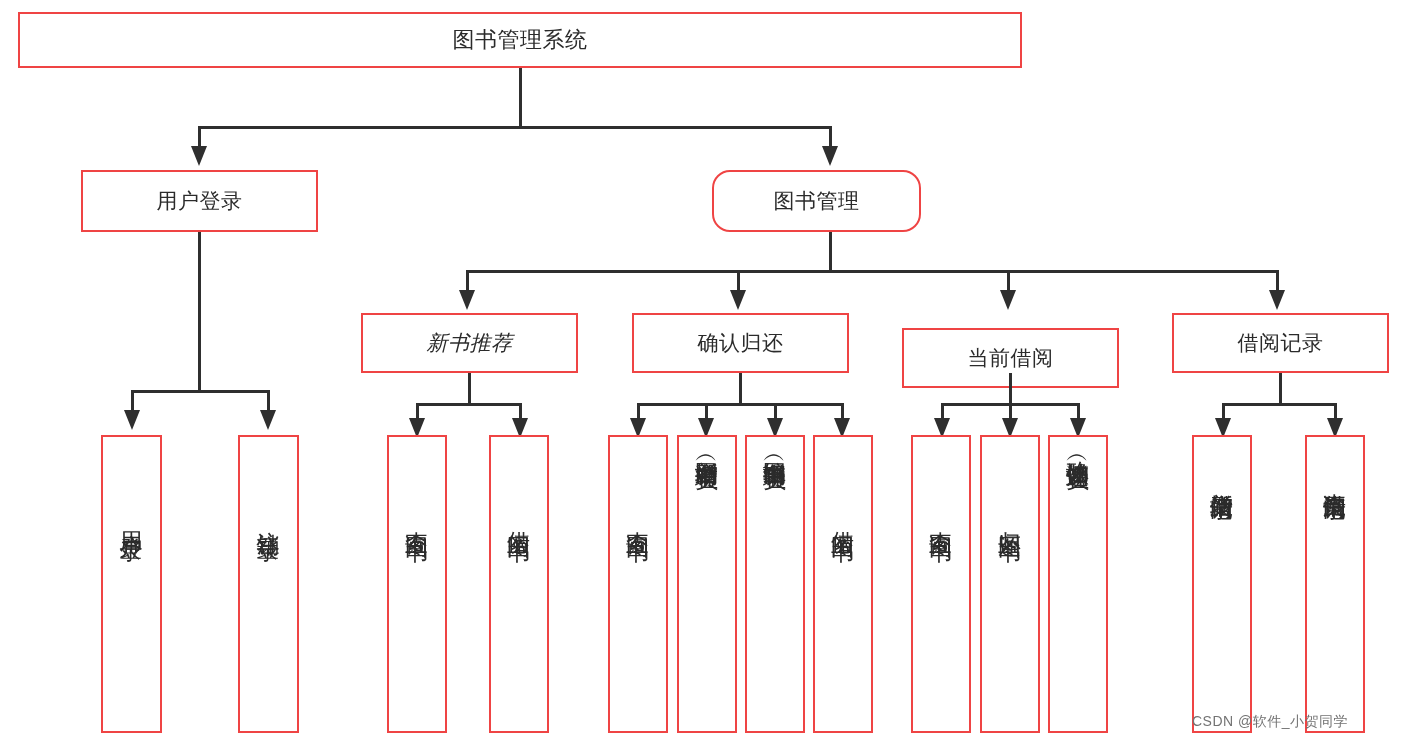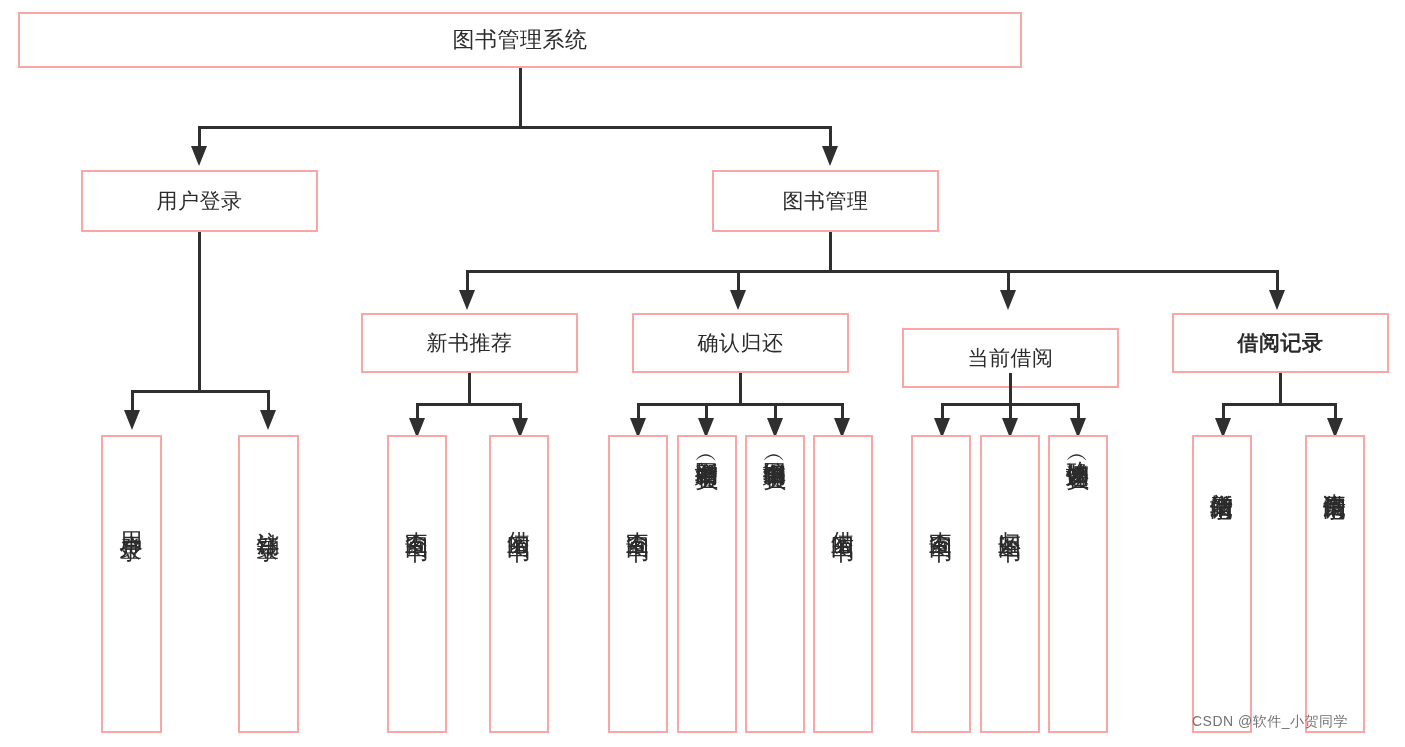--- a/index.html
+++ b/index.html
@@ -13,21 +13,21 @@
   #canvas {
     position: relative;
     width: 1405px;
     height: 747px;
     background: #ffffff;
     overflow: hidden;
   }
   .node {
     position: absolute;
     box-sizing: border-box;
-    border: 2px solid #fca5a5;
+    border: 2px solid #ef4444;
     background: #ffffff;
     display: flex;
     align-items: center;
     justify-content: center;
     color: #2b2b2b;
   }
   .node-label {
     display: block;
     text-align: center;
     line-height: 1.18;
@@ -95,21 +95,21 @@
 
   <div class="conn vline" style="left:198px; top:126px; height:22px;"></div>
   <div class="arrow" style="left:191px; top:146px;"></div>
   <div class="conn vline" style="left:829px; top:126px; height:22px;"></div>
   <div class="arrow" style="left:822px; top:146px;"></div>
 
   <div class="node h" id="node-user-login" style="left:81px; top:170px; width:237px; height:62px;">
     <span class="node-label">用户登录</span>
   </div>
 
-  <div class="node h" id="node-book-management" style="left:712px; top:170px; width:227px; height:62px;">
+  <div class="node h" id="node-book-management" style="left:712px; top:170px; width:209px; height:62px;border-radius:18px;">
     <span class="node-label">图书管理</span>
   </div>
 
   <div class="conn vline" style="left:198px; top:232px; height:158px;"></div>
   <div class="conn hline" style="left:131px; top:390px; width:136px;"></div>
   <div class="conn vline" style="left:131px; top:390px; height:22px;"></div>
   <div class="arrow" style="left:124px; top:410px;"></div>
   <div class="conn vline" style="left:267px; top:390px; height:22px;"></div>
   <div class="arrow" style="left:260px; top:410px;"></div>
 
@@ -117,30 +117,30 @@
   <div class="conn hline" style="left:466px; top:270px; width:810px;"></div>
   <div class="conn vline" style="left:466px; top:270px; height:22px;"></div>
   <div class="arrow" style="left:459px; top:290px;"></div>
   <div class="conn vline" style="left:737px; top:270px; height:22px;"></div>
   <div class="arrow" style="left:730px; top:290px;"></div>
   <div class="conn vline" style="left:1007px; top:270px; height:22px;"></div>
   <div class="arrow" style="left:1000px; top:290px;"></div>
   <div class="conn vline" style="left:1276px; top:270px; height:22px;"></div>
   <div class="arrow" style="left:1269px; top:290px;"></div>
 
-  <div class="node h" id="node-new-book-recommend" style="left:361px; top:313px; width:217px; height:60px;">
+  <div class="node h" id="node-new-book-recommend" style="left:361px; top:313px; width:217px; height:60px;font-style:italic;">
     <span class="node-label">新书推荐</span>
   </div>
   <div class="node h" id="node-book-borrow" style="left:632px; top:313px; width:217px; height:60px;">
     <span class="node-label">确认归还</span>
   </div>
   <div class="node h" id="node-current-borrow" style="left:902px; top:328px; width:217px; height:60px;">
     <span class="node-label">当前借阅</span>
   </div>
-  <div class="node h" id="node-borrow-record" style="left:1172px; top:313px; width:217px; height:60px;font-weight:bold;">
+  <div class="node h" id="node-borrow-record" style="left:1172px; top:313px; width:217px; height:60px;">
     <span class="node-label">借阅记录</span>
   </div>
 
   <div class="conn vline" style="left:468px; top:373px; height:32px;"></div>
   <div class="conn hline" style="left:416px; top:403px; width:106px;"></div>
   <div class="conn vline" style="left:416px; top:403px; height:18px;"></div>
   <div class="arrow" style="left:409px; top:418px;"></div>
   <div class="conn vline" style="left:519px; top:403px; height:18px;"></div>
   <div class="arrow" style="left:512px; top:418px;"></div>
 

